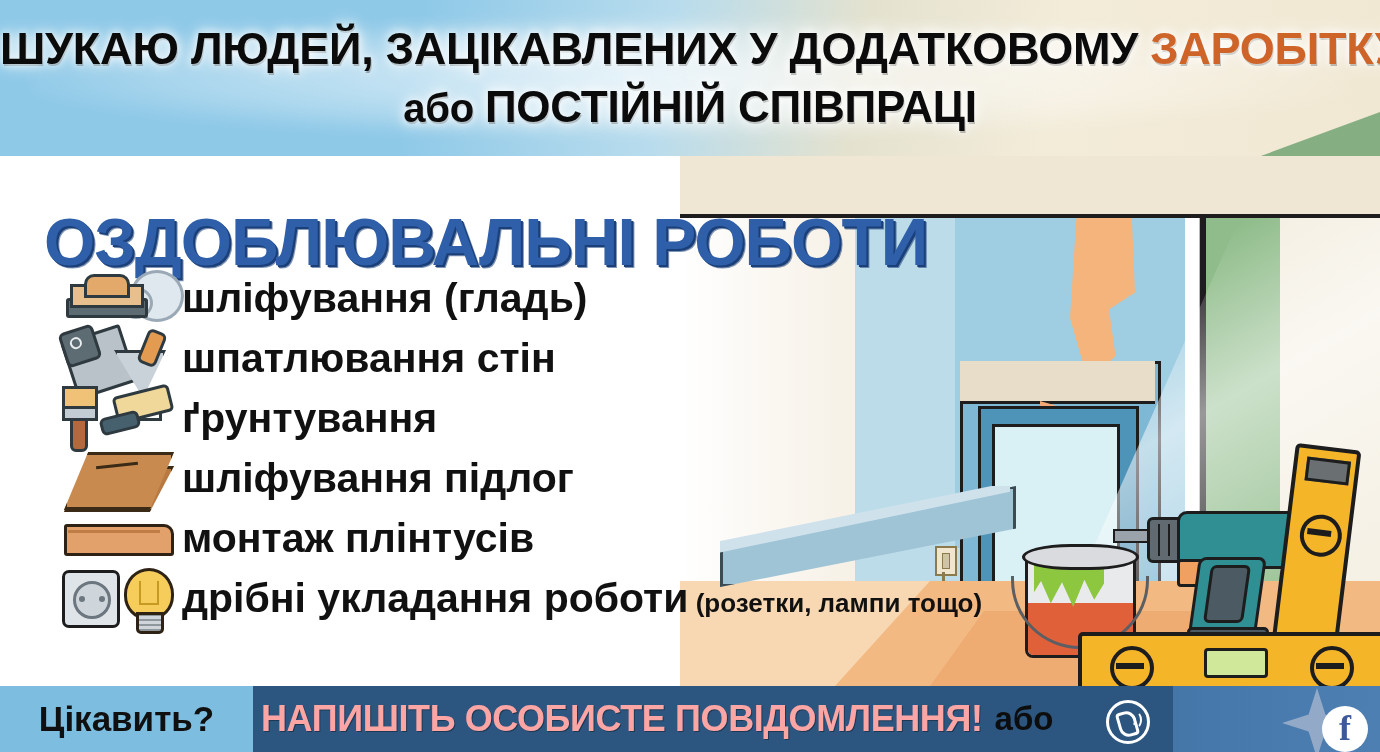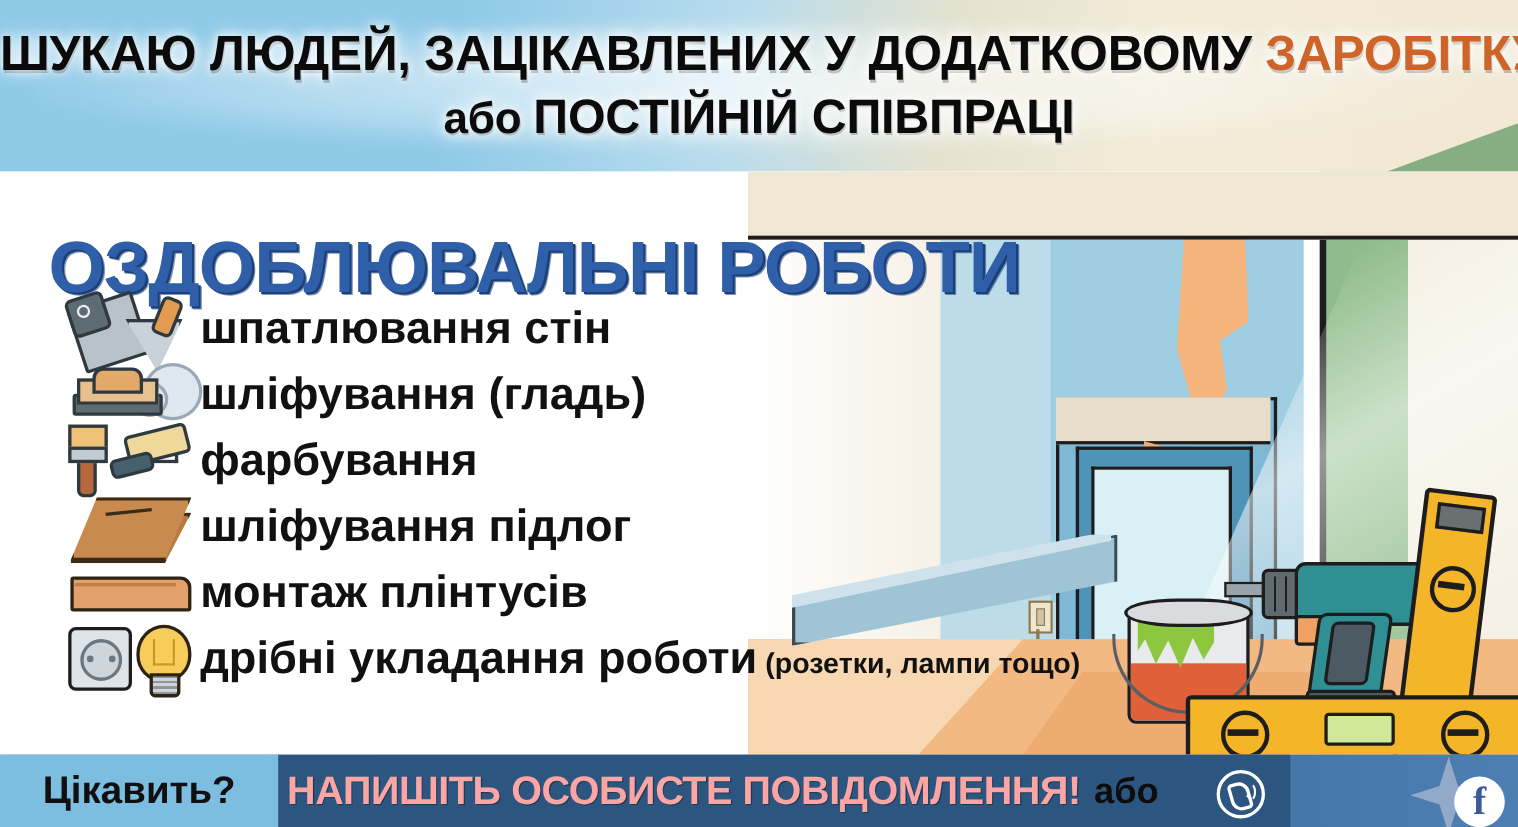--- a/index.html
+++ b/index.html
@@ -302,48 +302,48 @@
         <div class="lvl-eye lvl-e2"></div>
       </div>
     </div>
 
     <div class="title">ОЗДОБЛЮВАЛЬНІ РОБОТИ</div>
 
     <div class="list">
 
       <div class="row">
         <div class="ico">
+          <div class="g dust"></div>
+            <div class="g float-b"></div>
+          <div class="g float-w"></div>
+            <div class="g float-h"></div>
+        </div>
+        <div class="label">шліфування (гладь)</div>
+      </div>
+
+      <div class="row">
+        <div class="ico">
           <div class="g knife"></div>
             <div class="g knife-h"></div>
           <div class="g trowel"></div>
             <div class="g trowel-h"></div>
         </div>
         <div class="label">шпатлювання стін</div>
-      </div>
-
-      <div class="row">
-        <div class="ico">
-          <div class="g dust"></div>
-            <div class="g float-b"></div>
-          <div class="g float-w"></div>
-            <div class="g float-h"></div>
-        </div>
-        <div class="label">шліфування (гладь)</div>
       </div>
 
       <div class="row">
         <div class="ico">
           <div class="g brush-h"></div>
             <div class="g brush-f"></div>
             <div class="g brush-m"></div>
           <div class="g roll-a"></div>
             <div class="g roll"></div>
             <div class="g roll-h"></div>
         </div>
-        <div class="label">фарбування</div>
+        <div class="label">ґрунтування</div>
       </div>
 
 
       <div class="row">
         <div class="ico">
           <div class="g plank2"></div>
             <div class="g plank"></div>
             <div class="g plank-l"></div>
         </div>
         <div class="label">шліфування підлог</div>

